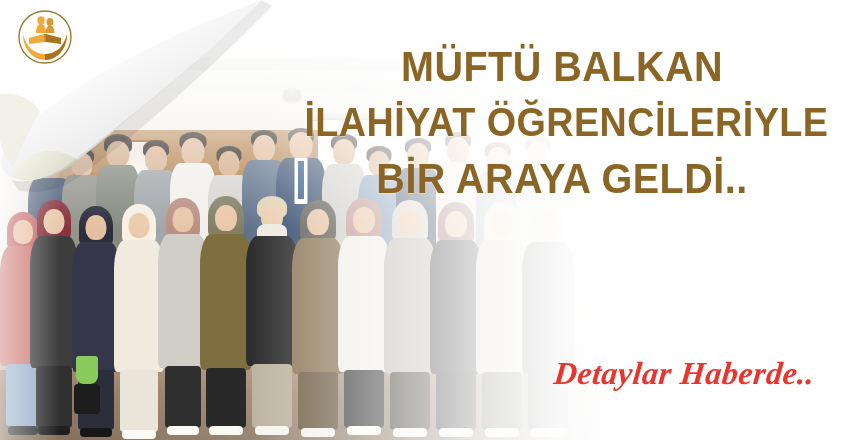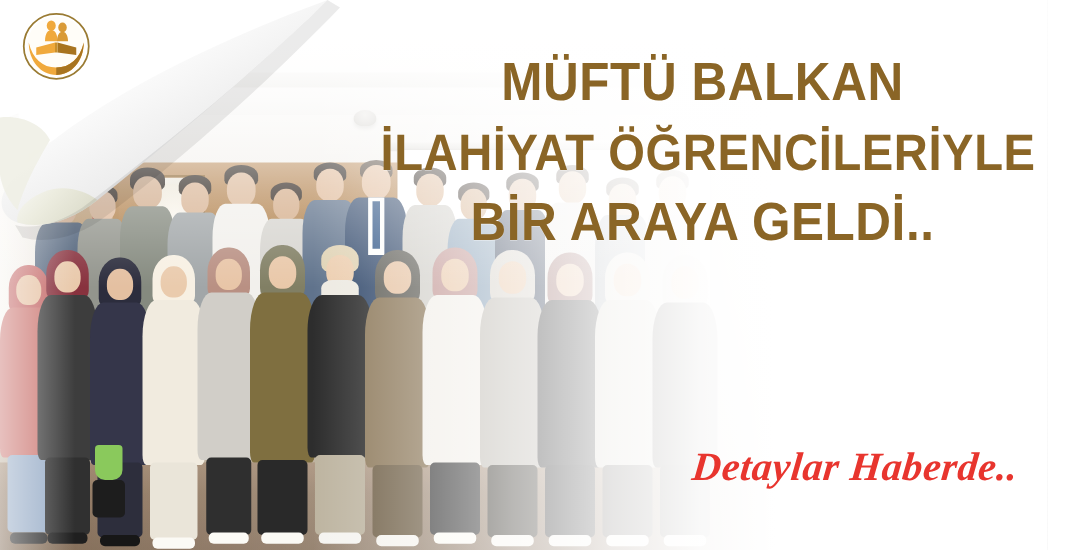--- a/index.html
+++ b/index.html
@@ -3,21 +3,21 @@
 <meta charset="utf-8">
 <title>Haber Banner</title>
 <style>
   html,body{margin:0;padding:0;background:#ffffff;}
   body{font-family:"Liberation Sans",sans-serif;}
 
   #banner{
     position:relative;
     width:838px;height:440px;
     overflow:hidden;
-    background:#e5e5e5;
+    background:#bef264;
   }
 
   
   .photo-layer{
     position:absolute;
     left:0;top:0;width:860px;height:440px;
     overflow:hidden;
   }
   .photo{
     position:absolute;

